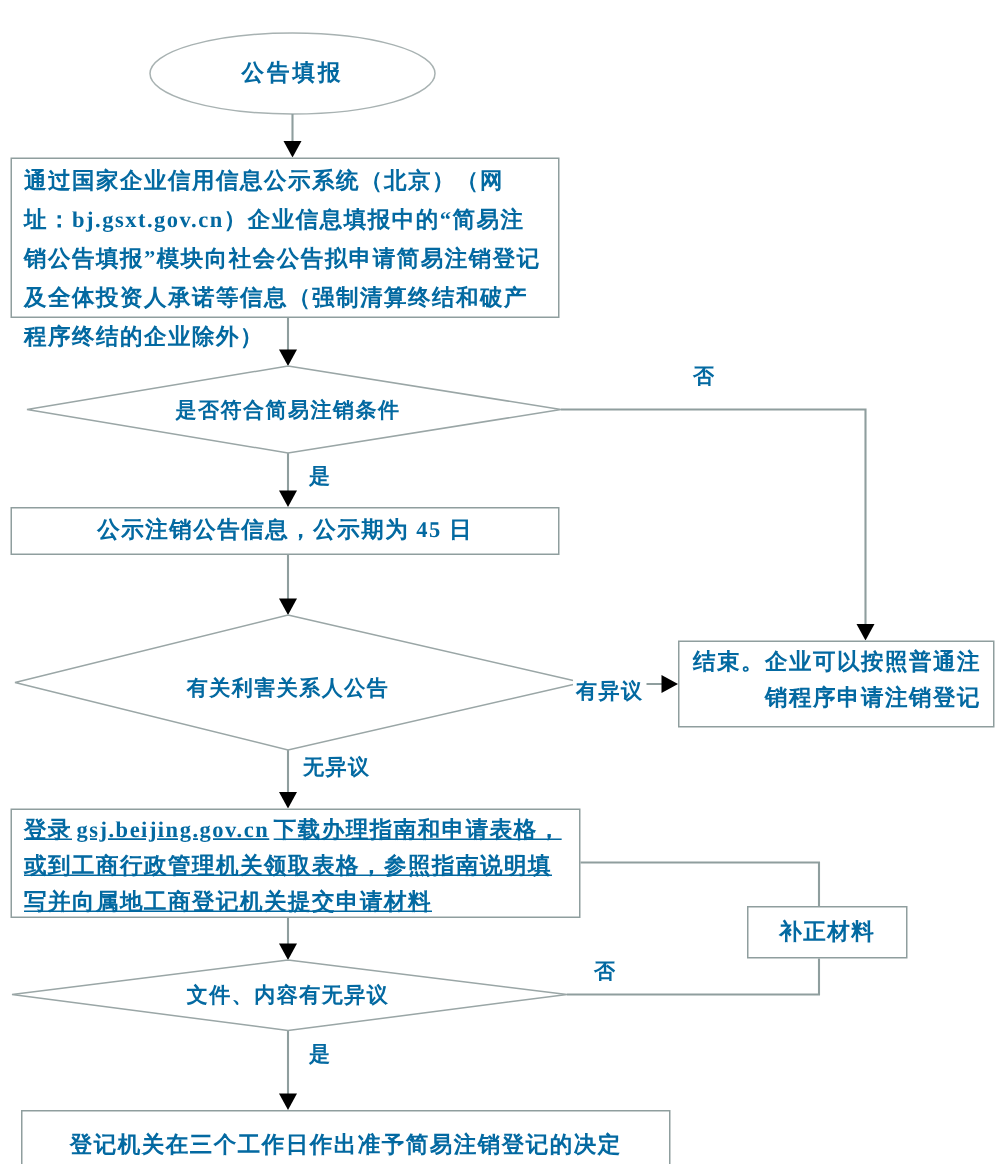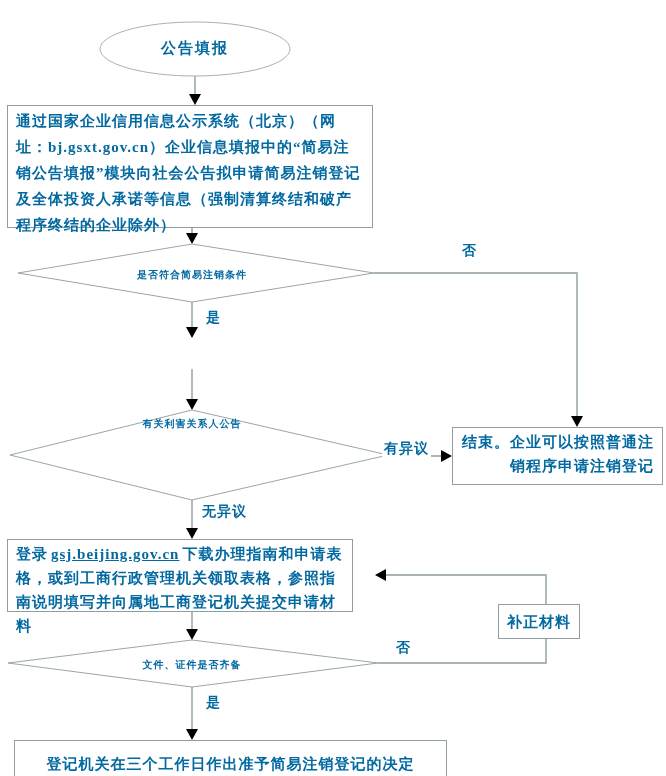--- a/index.html
+++ b/index.html
@@ -22,21 +22,21 @@
     font-weight:600;
     letter-spacing:1px;
     line-height:26px;
     z-index:2;
   }
   .box.pad{padding:2px 8px;}
   .box.center{display:flex;align-items:center;justify-content:center;text-align:center;}
   .dtext{
     position:absolute;
     z-index:2;
-    font-size:10px;
+    font-size:14px;
     font-weight:600;
     letter-spacing:1px;
     text-align:center;
     line-height:24px;
   }
   .blabel{
     position:absolute;
     z-index:2;
     font-size:14px;
     font-weight:600;
@@ -91,48 +91,51 @@
 
     <g fill="#ffffff" stroke="#9aa6a6" stroke-width="1">
       <polygon points="192,232 374,261 192,290 18,261"></polygon>
       <polygon points="192,398 388,443 192,488 10,443"></polygon>
       <polygon points="192,628 378,651 192,675 8,651"></polygon>
     </g>
   </svg>
 
   <div class="oval-text" style="left:100px;top:27px;width:190px;">公告填报</div>
 
-  <div class="box pad" style="left:7px;top:93px;width:366px;height:123px;">
+  <div class="box pad" style="left:7px;top:93px;width:366px;height:107px;">
     <span>通过国家企业信用信息公示系统（北京）（网址：bj.gsxt.gov.cn）企业信息填报中的“简易注销公告填报”模块向社会公告拟申请简易注销登记及全体投资人承诺等信息（强制清算终结和破产程序终结的企业除外）</span>
   </div>
 
   <div class="dtext" style="left:59px;top:251px;width:266px;">是否符合简易注销条件</div>
   <div class="blabel" style="left:460px;top:230px;">否</div>
   <div class="blabel" style="left:204px;top:297px;">是</div>
 
+  <div class="box center" style="left:7px;top:326px;width:366px;height:32px;">
+    <span>公示注销公告信息，公示期为 45 日</span>
+  </div>
 
-  <div class="dtext" style="left:59px;top:400px;width:266px;">
+  <div class="dtext" style="left:59px;top:436px;width:266px;">
     <div>有关利害关系人公告</div>
   </div>
-  <div class="blabel" style="left:382px;top:428px;">有异议</div>
+  <div class="blabel" style="left:382px;top:440px;">有异议</div>
   <div class="blabel" style="left:200px;top:491px;font-family:Liberation Mono, monospace;">无异议</div>
 
   <div class="box pad" style="left:452px;top:415px;width:211px;height:58px;line-height:24px;text-align:right;">
     <span>结束。企业可以按照普通注销程序申请注销登记</span>
   </div>
 
-  <div class="box pad" style="left:7px;top:527px;width:346px;height:73px;line-height:24px;">
+  <div class="box pad" style="left:7px;top:527px;width:380px;height:73px;line-height:24px;text-decoration:underline;">
     <span>登录</span><span class="linktext">gsj.beijing.gov.cn</span><span>下载办理指南和申请表格，或到工商行政管理机关领取表格，参照指南说明填写并向属地工商登记机关提交申请材料</span>
   </div>
 
-  <div class="dtext" style="left:59px;top:641px;width:266px;">文件、证件是否齐备</div>
+  <div class="dtext" style="left:59px;top:641px;width:266px;">文件、内容有无异议</div>
   <div class="blabel" style="left:394px;top:627px;">否</div>
   <div class="blabel" style="left:204px;top:682px;">是</div>
 
-  <div class="box center" style="left:498px;top:592px;width:82px;height:35px;">
+  <div class="box center" style="left:498px;top:592px;width:107px;height:35px;">
     <span>补正材料</span>
   </div>
 
   <div class="box center" style="left:14px;top:728px;width:433px;height:48px;">
     <span>登记机关在三个工作日作出准予简易注销登记的决定</span>
   </div>
 
 </div>
 
 </body></html>

